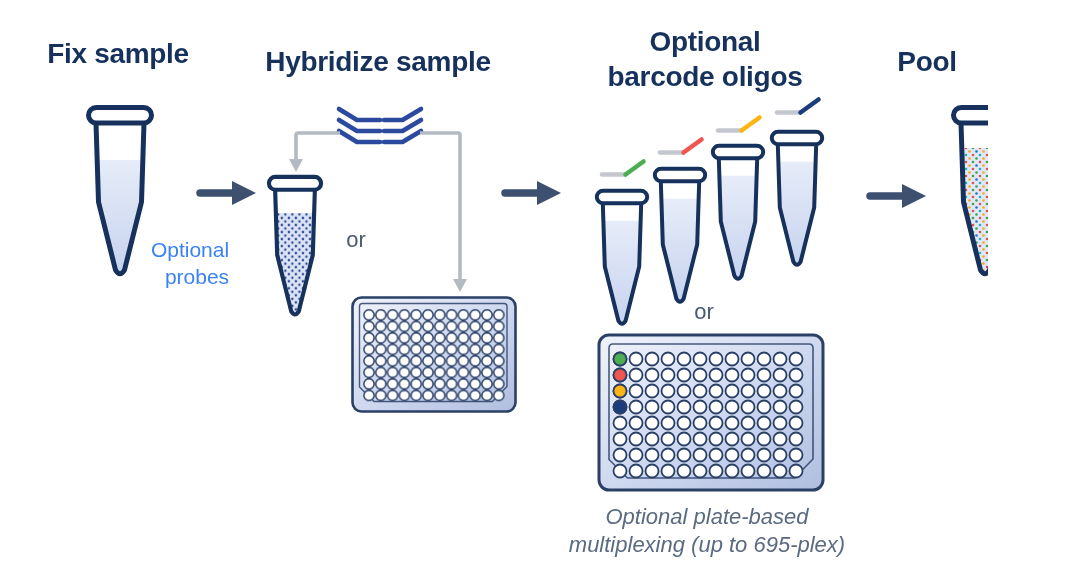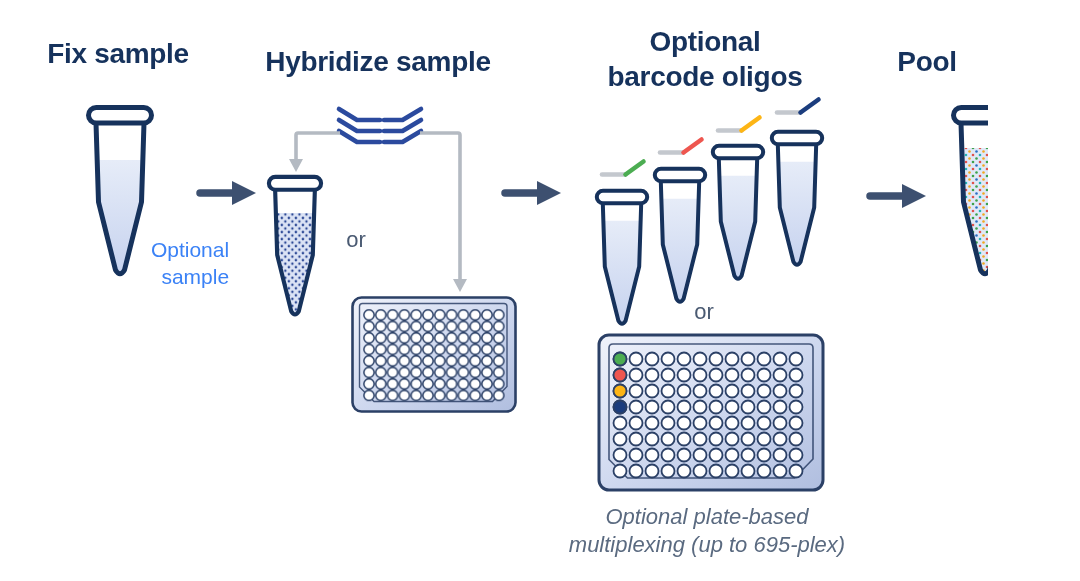--- a/index.html
+++ b/index.html
@@ -69,21 +69,21 @@
 
   <svg class="abs" style="left:85px;top:104px;" width="70" height="180" viewBox="0 0 70 180">
     <path d="M11,19 L13.5,98 L30.5,166 Q35,173.5 39.5,166 L56.5,98 L59,19 Z" fill="#ffffff" stroke="none"></path>
     <path d="M12.2,56 L13.5,98 L30.5,165 Q35,172 39.5,165 L56.5,98 L57.8,56 Z" fill="url(#gradLiquid)" stroke="none"></path>
     <path d="M11,19 L13.5,98 L30.5,166 Q35,173.5 39.5,166 L56.5,98 L59,19" fill="none" stroke="#16325c" stroke-width="5" stroke-linejoin="round"></path>
     <rect x="3.5" y="3.5" width="63" height="15.5" rx="7.75" fill="#ffffff" stroke="#16325c" stroke-width="5"></rect>
   </svg>
 
   <div class="abs note-text" style="left:190px;top:236px;">
     <div>Optional</div>
-    <div>sample</div>
+    <div>probes</div>
   </div>
 
   <svg class="abs" style="left:196px;top:179px;" width="62" height="28" viewBox="0 0 62 28">
     <line x1="4" y1="14" x2="38" y2="14" stroke-width="7.5" stroke-linecap="round" stroke="#3d5070"></line>
     <polygon points="36,2 60,14 36,26" fill="#3d5070"></polygon>
   </svg>
 
   <div class="abs step-title" style="left:378px;top:44px;">Hybridize sample</div>
 
   <svg class="abs" style="left:334px;top:104px;" width="94" height="58" viewBox="0 0 94 58">

